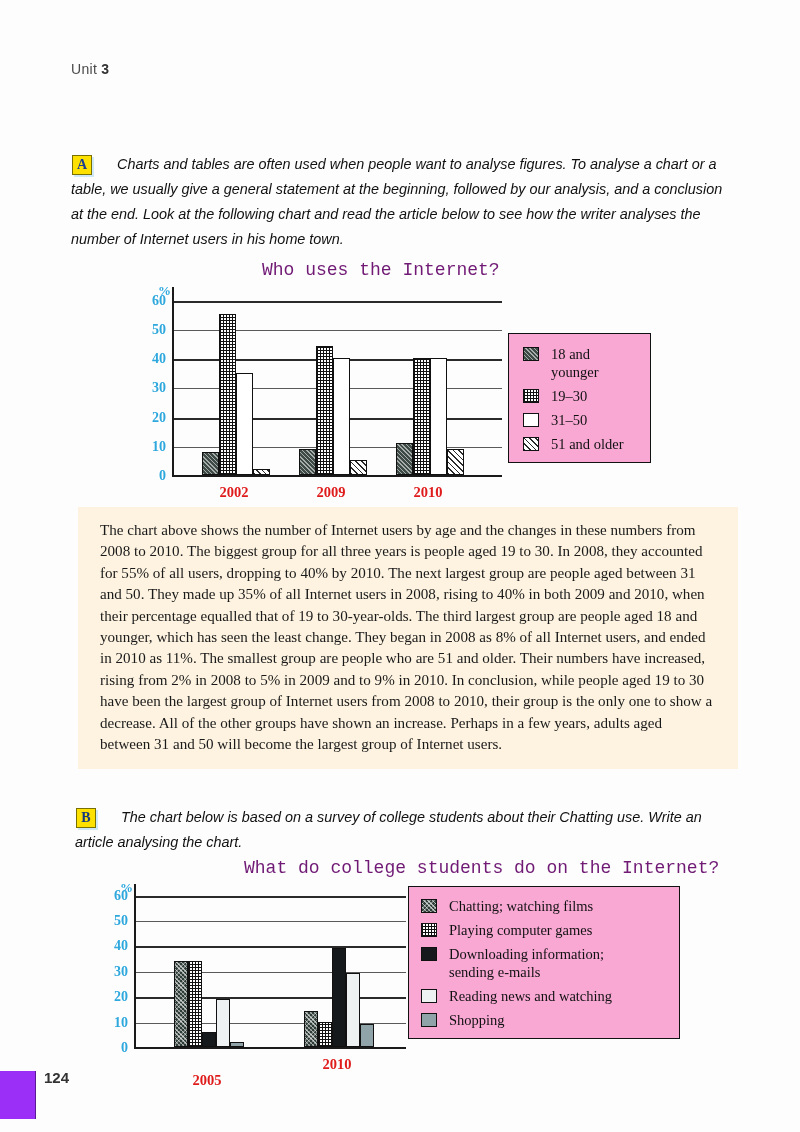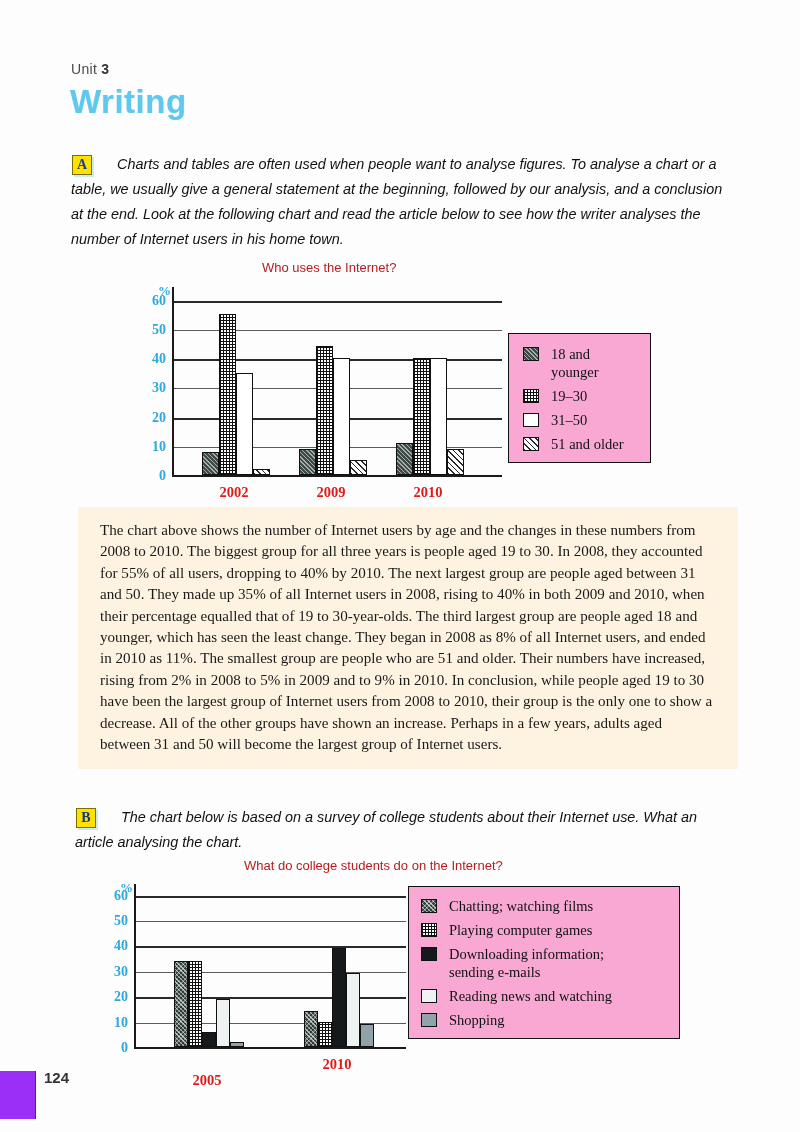--- a/index.html
+++ b/index.html
@@ -50,22 +50,22 @@
     font-size:14.4px;
     line-height:25px;
     color:#111;
     text-align:left;
   }
   .instr .indent{display:inline-block;width:46px;}
   
   .chart{position:absolute;}
   .chart-title{
     position:absolute;
-    font-family:Liberation Sans, sans-serif;
-    font-size:13px;color:#b91c1c;
+    font-family:Liberation Mono, monospace;
+    font-size:18px;color:#701a75;
     white-space:nowrap;
   }
   .plot{
     position:absolute;
     border-left:2px solid #1a1a1a;
     border-bottom:2px solid #1a1a1a;
     box-sizing:border-box;
   }
   .gridline{
     position:absolute;left:0;right:0;
@@ -169,21 +169,20 @@
   }
 </style>
 </head>
 <body>
 
 <div class="page">
 
   <div class="unit-line">
     <span>Unit </span><b>3</b>
   </div>
-  <div class="writing-title">Writing</div>
 
   <div class="sec-letter" style="left:72px;top:155px;">A</div>
   <div class="instr" style="left:71px;top:152px;width:660px;">
     <span class="indent"></span><span>Charts and tables are often used when people want to analyse figures. To analyse a chart or a table, we usually give a general statement at the beginning, followed by our analysis, and a conclusion at the end. Look at the following chart and read the article below to see how the writer analyses the number of Internet users in his home town.</span>
   </div>
 
   <div class="chart" id="chart1" style="left: 150px; top: 265px;">
     <div class="chart-title" style="left:112px;top:-5px;">Who uses the Internet?</div>
     <div class="pctlab" style="left:8px;top:18px;">%</div>
     <div class="plot" id="plot1" style="left: 22px; top: 22px; width: 330px; height: 190px;">
@@ -234,21 +233,21 @@
     <div class="legend-row" style="margin-bottom:0;">
       <span class="swatch p-diag-light"></span>
       <span class="legend-label">51 and older</span>
     </div>
   </div>
 
   <div class="article" style="left:78px;top:507px;width:660px;padding:13px 22px 14px 22px;">The chart above shows the number of Internet users by age and the changes in these numbers from 2008 to 2010. The biggest group for all three years is people aged 19 to 30. In 2008, they accounted for 55% of all users, dropping to 40% by 2010. The next largest group are people aged between 31 and 50. They made up 35% of all Internet users in 2008, rising to 40% in both 2009 and 2010, when their percentage equalled that of 19 to 30-year-olds. The third largest group are people aged 18 and younger, which has seen the least change. They began in 2008 as 8% of all Internet users, and ended in 2010 as 11%. The smallest group are people who are 51 and older. Their numbers have increased, rising from 2% in 2008 to 5% in 2009 and to 9% in 2010. In conclusion, while people aged 19 to 30 have been the largest group of Internet users from 2008 to 2010, their group is the only one to show a decrease. All of the other groups have shown an increase. Perhaps in a few years, adults aged between 31 and 50 will become the largest group of Internet users.</div>
 
   <div class="sec-letter b" style="left:76px;top:808px;">B</div>
   <div class="instr" style="left:75px;top:805px;width:655px;">
-    <span class="indent"></span><span>The chart below is based on a survey of college students about their Internet use. What an article analysing the chart.</span>
+    <span class="indent"></span><span>The chart below is based on a survey of college students about their Chatting use. Write an article analysing the chart.</span>
   </div>
 
   <div class="chart" id="chart2" style="left: 112px; top: 862px;">
     <div class="chart-title" style="left:132px;top:-4px;">What do college students do on the Internet?</div>
     <div class="pctlab" style="left:8px;top:18px;">%</div>
     <div class="plot" id="plot2" style="left: 22px; top: 22px; width: 272px; height: 165px;">
         <div class="gridline thin" style="top: 138.615px;"></div>
         <div class="gridline" style="top: 113.231px;"></div>
         <div class="gridline thin" style="top: 87.8462px;"></div>
         <div class="gridline" style="top: 62.4615px;"></div>

